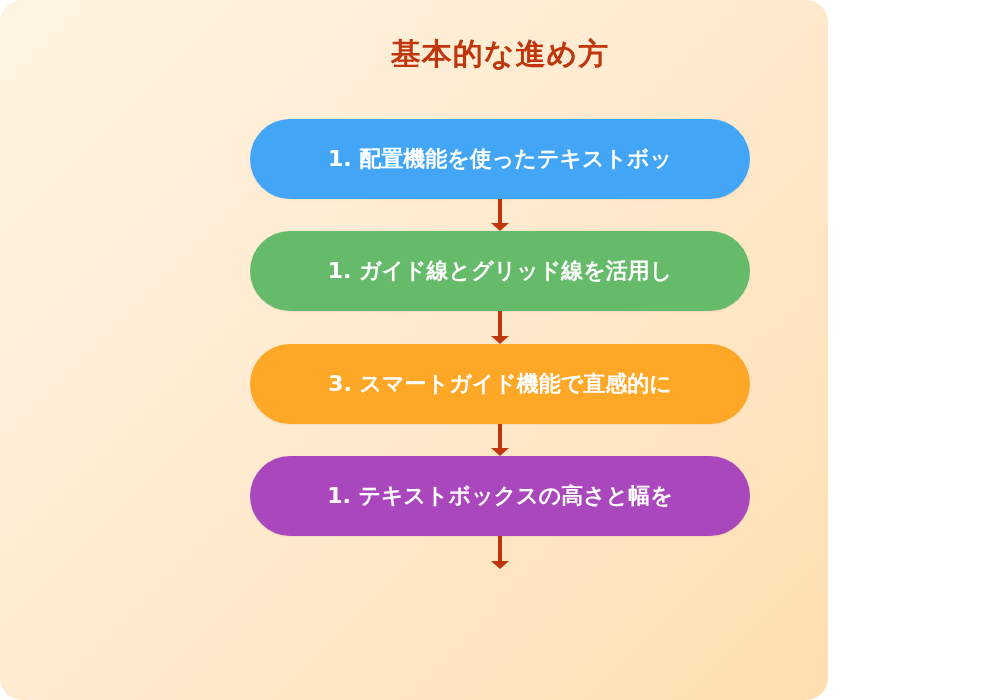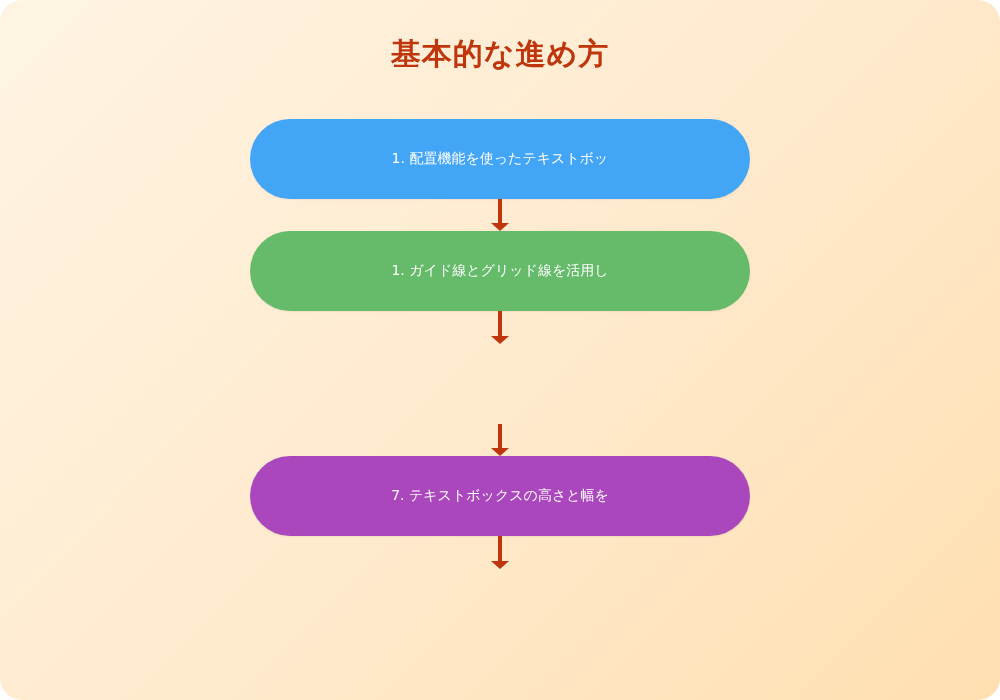--- a/index.html
+++ b/index.html
@@ -3,37 +3,37 @@
 <meta charset="utf-8">
 <style>
   html, body { margin: 0; padding: 0; }
   body {
     width: 1000px; height: 700px; overflow: hidden;
     background: #ffffff;
     font-family: "DejaVu Sans", "Liberation Sans", sans-serif;
   }
   .canvas {
     position: absolute; left: 0; top: 0;
-    width: 1000px; height: 700px;
+    width: 828px; height: 700px;
     border-radius: 22px;
     background: linear-gradient(135deg, #FFF4E3 0%, #FFE9CC 55%, #FFDFB0 100%);
     overflow: hidden;
   }
   .title {
     position: absolute; left: 0; top: 34px; width: 1000px;
     text-align: center;
     font-size: 30px; font-weight: bold;
     color: #BF360C;
     letter-spacing: 1px;
   }
   .step {
     position: absolute; left: 250px; width: 500px; height: 80px;
     border-radius: 40px;
     display: flex; align-items: center; justify-content: center;
-    color: #ffffff; font-size: 14px; font-weight: normal;
+    color: #ffffff; font-size: 22px; font-weight: bold;
     box-sizing: border-box;
     box-shadow: 0 1px 2px rgba(0,0,0,0.06);
   }
   .arrow {
     position: absolute; left: 496px; width: 8px;
   }
   .arrow .shaft {
     position: absolute; left: 2px; top: 0; width: 4px;
     background: #BF360C;
   }
@@ -61,28 +61,31 @@
 
   <div class="step" style="top: 231px; background: rgb(102, 187, 106);">
     <span>1. ガイド線とグリッド線を活用し</span>
   </div>
 
   <div class="arrow" style="top:311px; height:33px;">
     <div class="shaft" style="height:27px;"></div>
     <div class="head" style="top:25px;"></div>
   </div>
 
+  <div class="step" style="top: 344px; background: rgb(255, 167, 38);">
+    <span>3. スマートガイド機能で直感的に</span>
+  </div>
 
   <div class="arrow" style="top:424px; height:32px;">
     <div class="shaft" style="height:26px;"></div>
     <div class="head" style="top:24px;"></div>
   </div>
 
   <div class="step" style="top: 456px; background: rgb(171, 71, 188);">
-    <span>7. テキストボックスの高さと幅を</span>
+    <span>1. テキストボックスの高さと幅を</span>
   </div>
 
   <div class="arrow" style="top:536px; height:33px;">
     <div class="shaft" style="height:27px;"></div>
     <div class="head" style="top:25px;"></div>
   </div>
 
 </div>
 
 </body></html>

